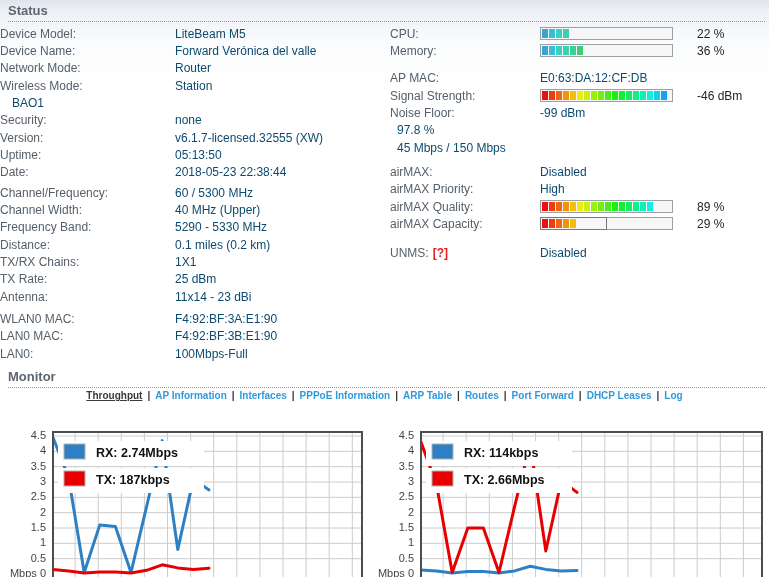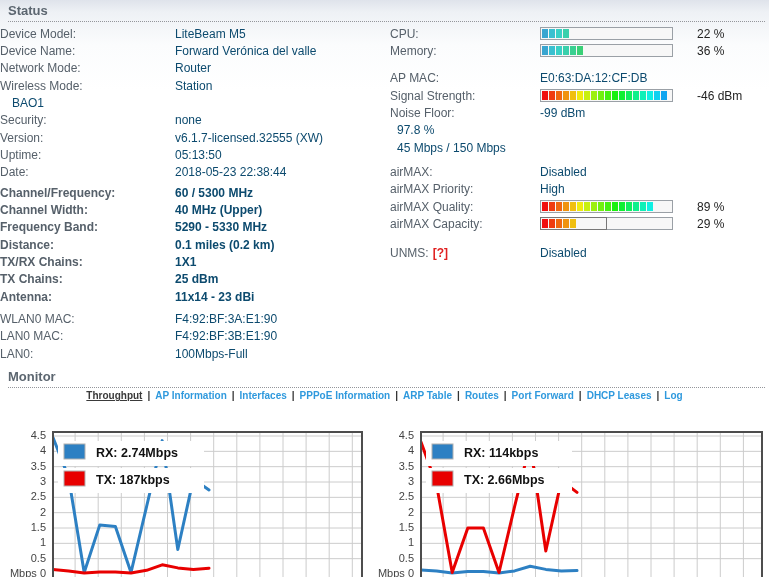--- a/index.html
+++ b/index.html
@@ -15,21 +15,21 @@
     font-weight:bold;font-size:13px;color:#5c6670;
     border-bottom:1px dotted #94969b;padding-bottom:3px;
   }
   #status-header{top:3px;}
   #monitor-header{top:369px;}
 
   
   .col{position:absolute;}
   #status-left{left:0;top:25px;width:385px;}
   #status-right{left:390px;top:25px;width:379px;}
-  .grp2{margin-top:3px;font-weight:bold;}
+  .grp2{margin-top:3px;}
   .grp3{margin-top:5px;}
   .row{display:flex;align-items:center;height:17.33px;}
   .row .lbl{width:163px;text-align:left;color:#56606a;flex:0 0 auto;white-space:nowrap;}
   .row .val{margin-left:12px;color:#0c4a6e;white-space:nowrap;}
   #status-right .row .lbl{width:143px;}
   #status-right .row .val{margin-left:7px;}
   .spacer{width:100%;}
 
   
   .bar-wrap{display:flex;align-items:center;margin-left:7px;}
@@ -115,21 +115,21 @@
         </div>
         <div class="row">
           <span class="lbl">Distance:</span>
           <span class="val">0.1 miles (0.2 km)</span>
         </div>
         <div class="row">
           <span class="lbl">TX/RX Chains:</span>
           <span class="val">1X1</span>
         </div>
         <div class="row">
-          <span class="lbl">TX Chains:</span>
+          <span class="lbl">TX Rate:</span>
           <span class="val">25 dBm</span>
         </div>
         <div class="row">
           <span class="lbl">Antenna:</span>
           <span class="val">11x14 - 23 dBi</span>
         </div>
       </div>
       <div class="grp grp3">
         <div class="row">
           <span class="lbl">WLAN0 MAC:</span>

